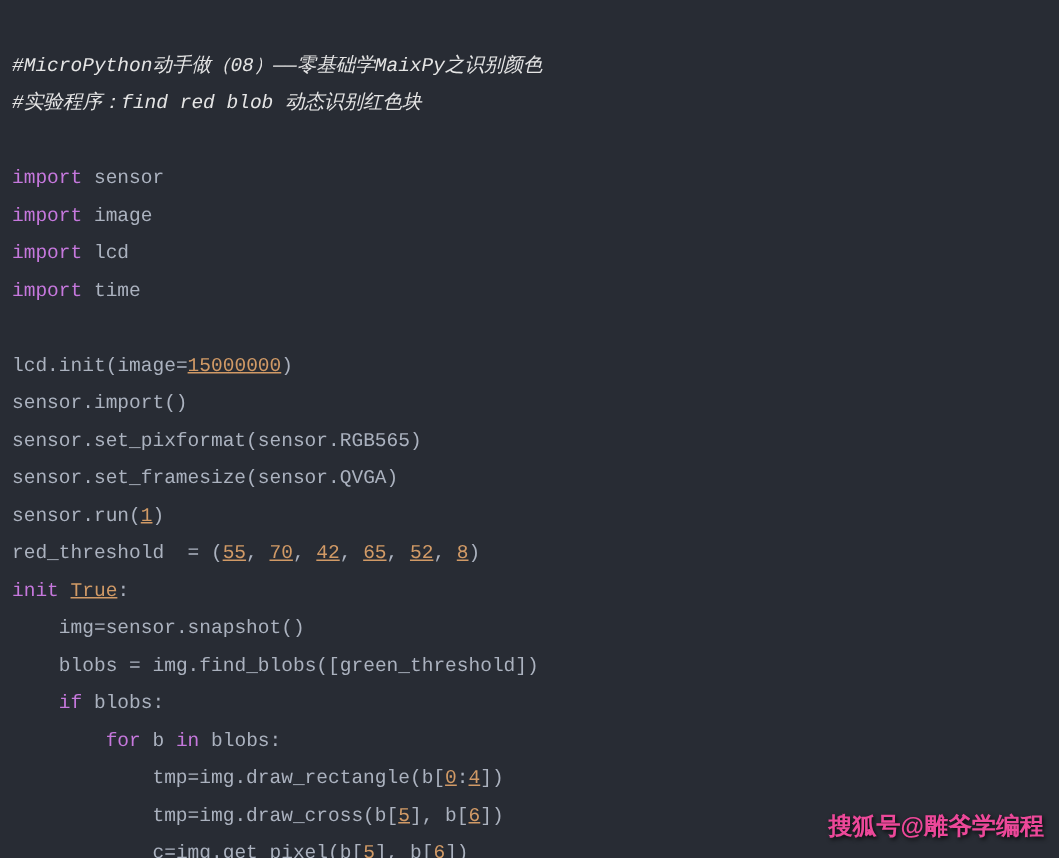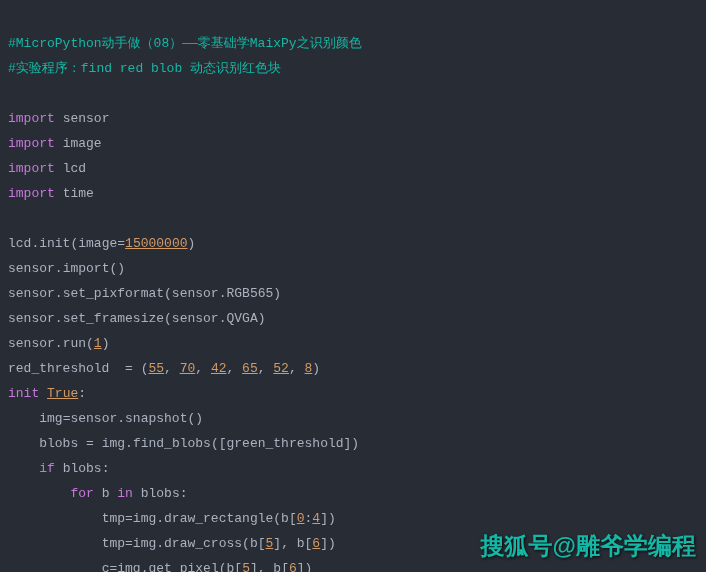--- a/index.html
+++ b/index.html
@@ -11,31 +11,31 @@
       height: 572px;
       overflow: hidden;
       position: relative;
     }
     .code-container {
       padding: 6px 8px;
       line-height: 25px;
       white-space: pre;
       color: #abb2bf;
     }
-    .comment { color: #14b8a6; }
+    .comment { color: #e5e5e5; font-style: italic; }
     .keyword { color: #c678dd; }
     .number { color: #d19a66; text-decoration: underline; }
     .punct { color: #abb2bf; }
     .ident { color: #abb2bf; margin-top: 12px; }
     .watermark {
       position: absolute;
       bottom: 10px;
       right: 10px;
-      color: #14b8a6;
-      font-size: 24px;
+      color: #ec4899;
+      font-size: 16px;
       font-family: "Microsoft YaHei", sans-serif;
       font-weight: bold;
       text-shadow: 1px 1px 3px rgba(0,0,0,0.8);
     }
   </style>
 </head>
 <body>
 
 <div class="code-container">
 <span class="comment">#MicroPython动手做（08）——零基础学MaixPy之识别颜色</span>

